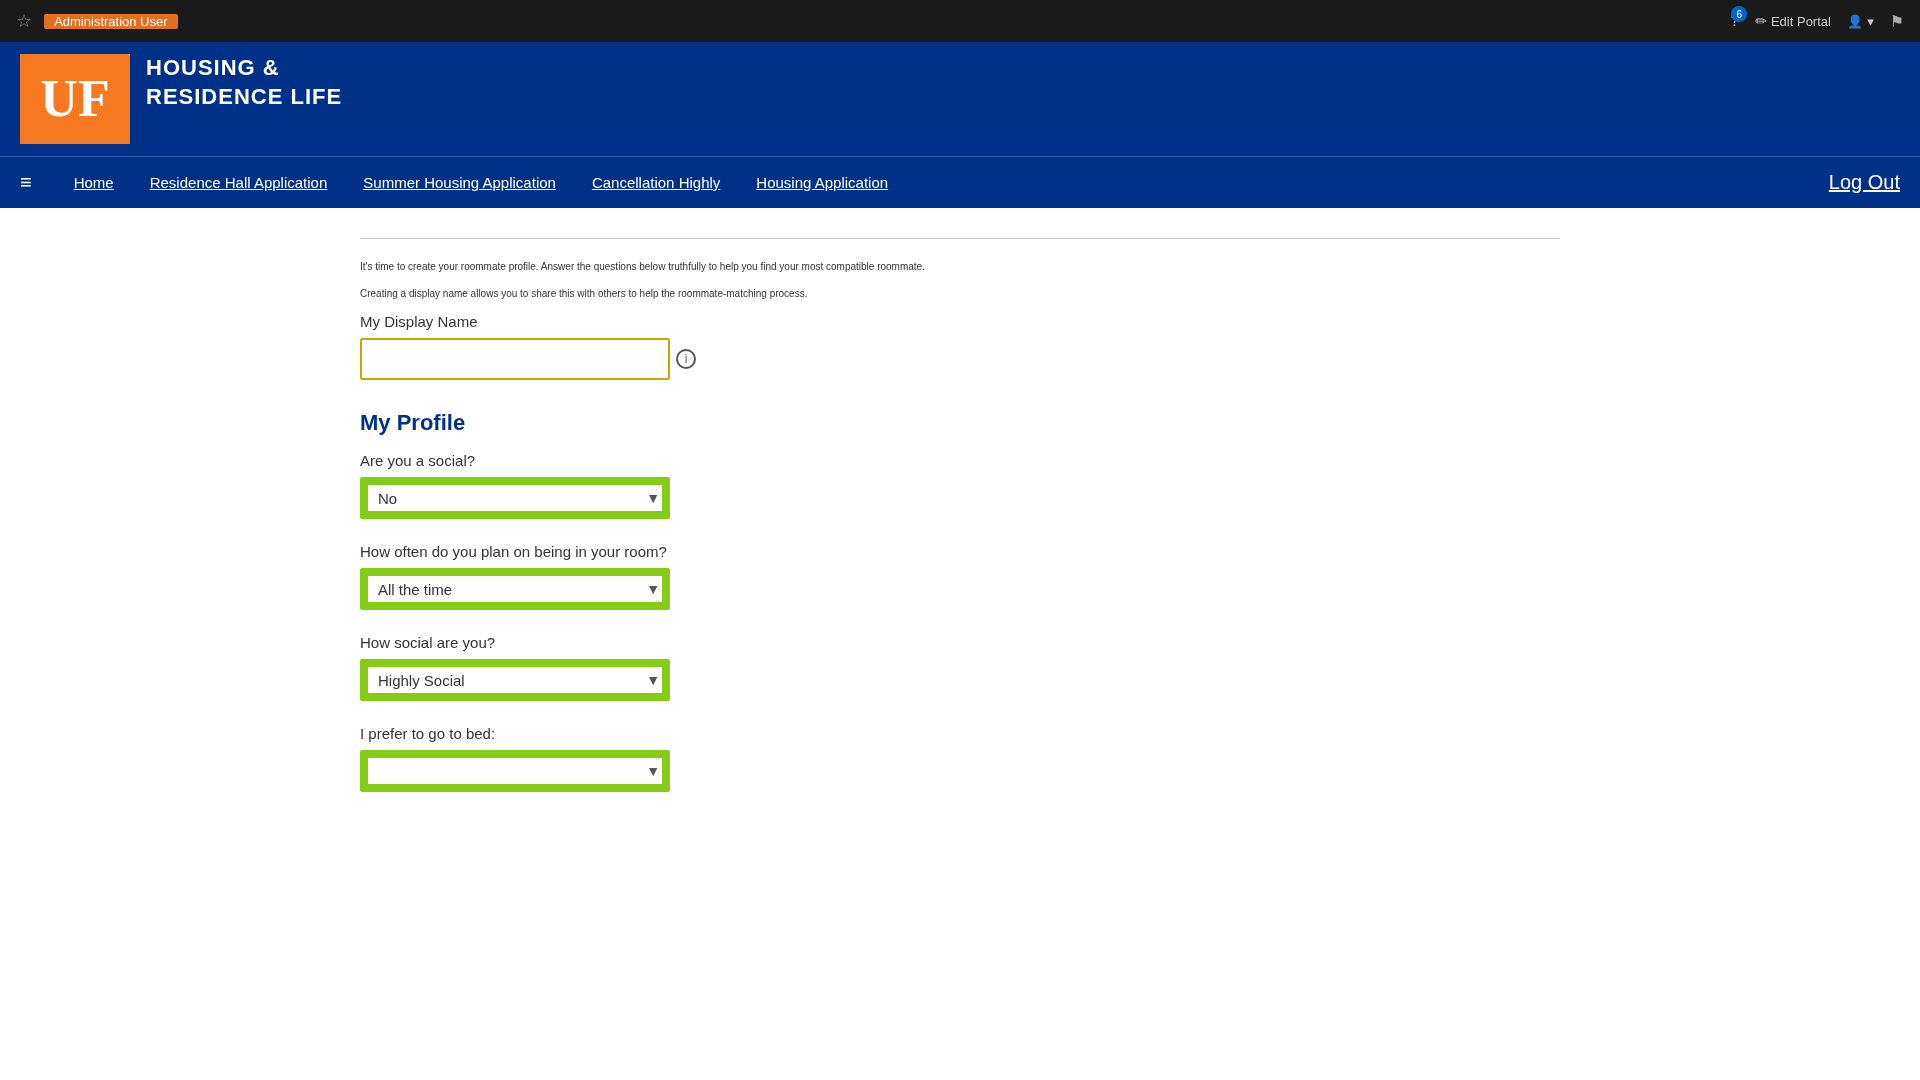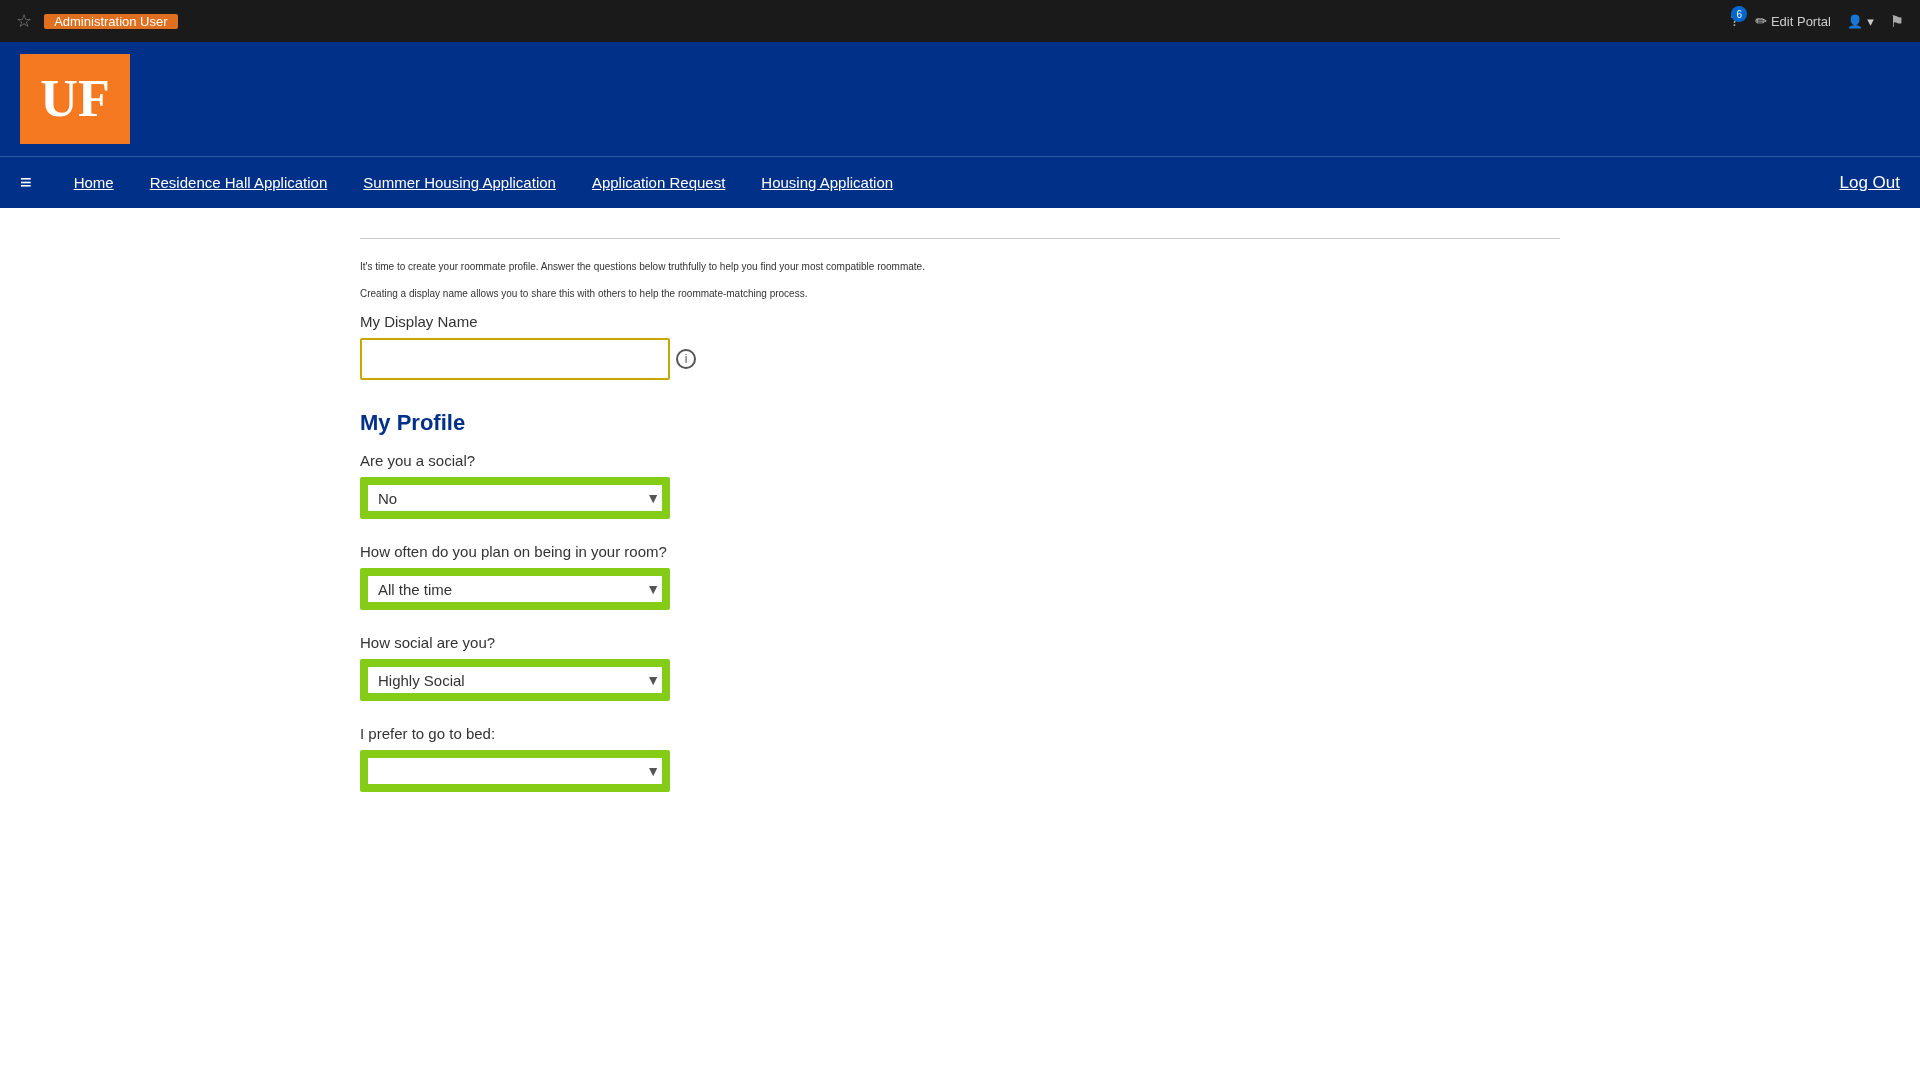--- a/index.html
+++ b/index.html
@@ -131,21 +131,21 @@
       height: 100%;
       display: flex;
       align-items: center;
       cursor: pointer;
       white-space: nowrap;
     }
     .nav-spacer { flex: 1; }
     .nav-logout {
       color: #fff;
       text-decoration: underline;
-      font-size: 17px;
+      font-size: 20px;
       cursor: pointer;
     }
 
     
     .main {
       max-width: 1260px;
       margin: 0 auto;
       padding: 30px 30px 60px;
     }
 
@@ -259,28 +259,32 @@
       <span>▾</span>
     </span>
     <span class="flag-icon">⚑</span>
   </div>
 </div>
 
 <div class="header">
   <div class="logo-box">
     <span class="logo-uf">UF</span>
   </div>
+  <div class="logo-text">
+    <span>HOUSING &amp;</span>
+    <span>RESIDENCE LIFE</span>
+  </div>
 </div>
 
 <nav class="nav">
   <span class="nav-hamburger">≡</span>
   <a class="nav-link">Home</a>
   <a class="nav-link">Residence Hall Application</a>
   <a class="nav-link">Summer Housing Application</a>
-  <a class="nav-link">Application Request</a>
+  <a class="nav-link">Cancellation Highly</a>
   <a class="nav-link">Housing Application</a>
   <div class="nav-spacer"></div>
   <a class="nav-logout">Log Out</a>
 </nav>
 
 <div class="main">
   <hr class="divider">
   <p class="intro-text">It's time to create your roommate profile. Answer the questions below truthfully to help you find your most compatible roommate.</p>
   <p class="intro-text">Creating a display name allows you to share this with others to help the roommate-matching process.</p>
 

